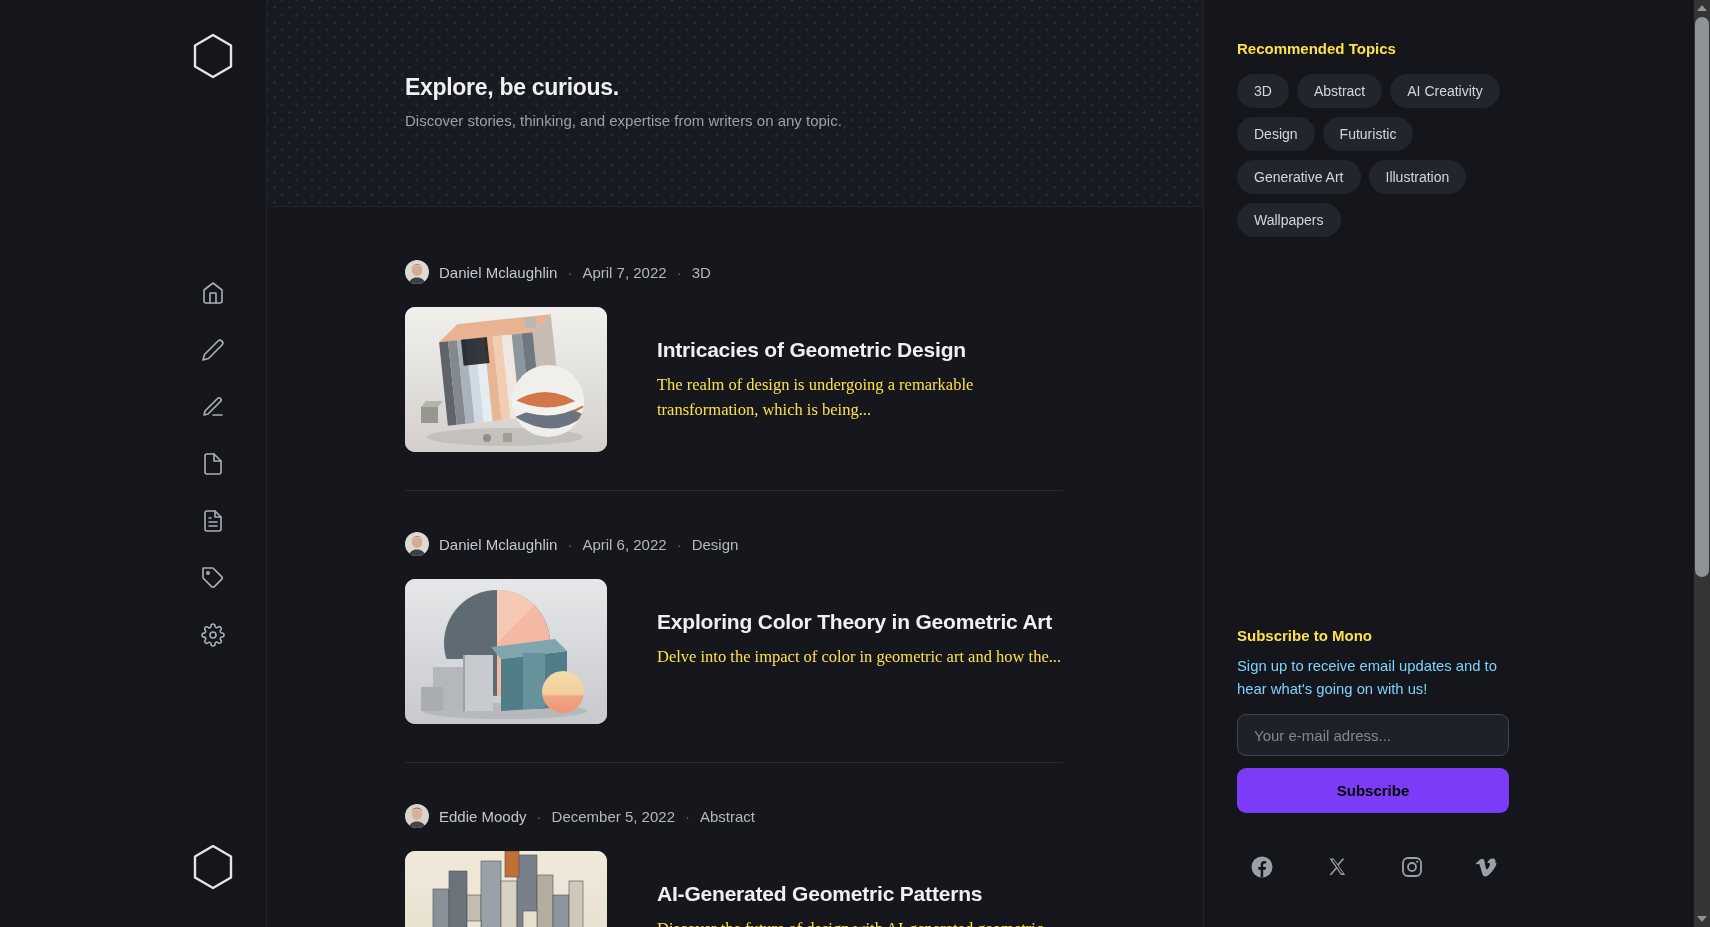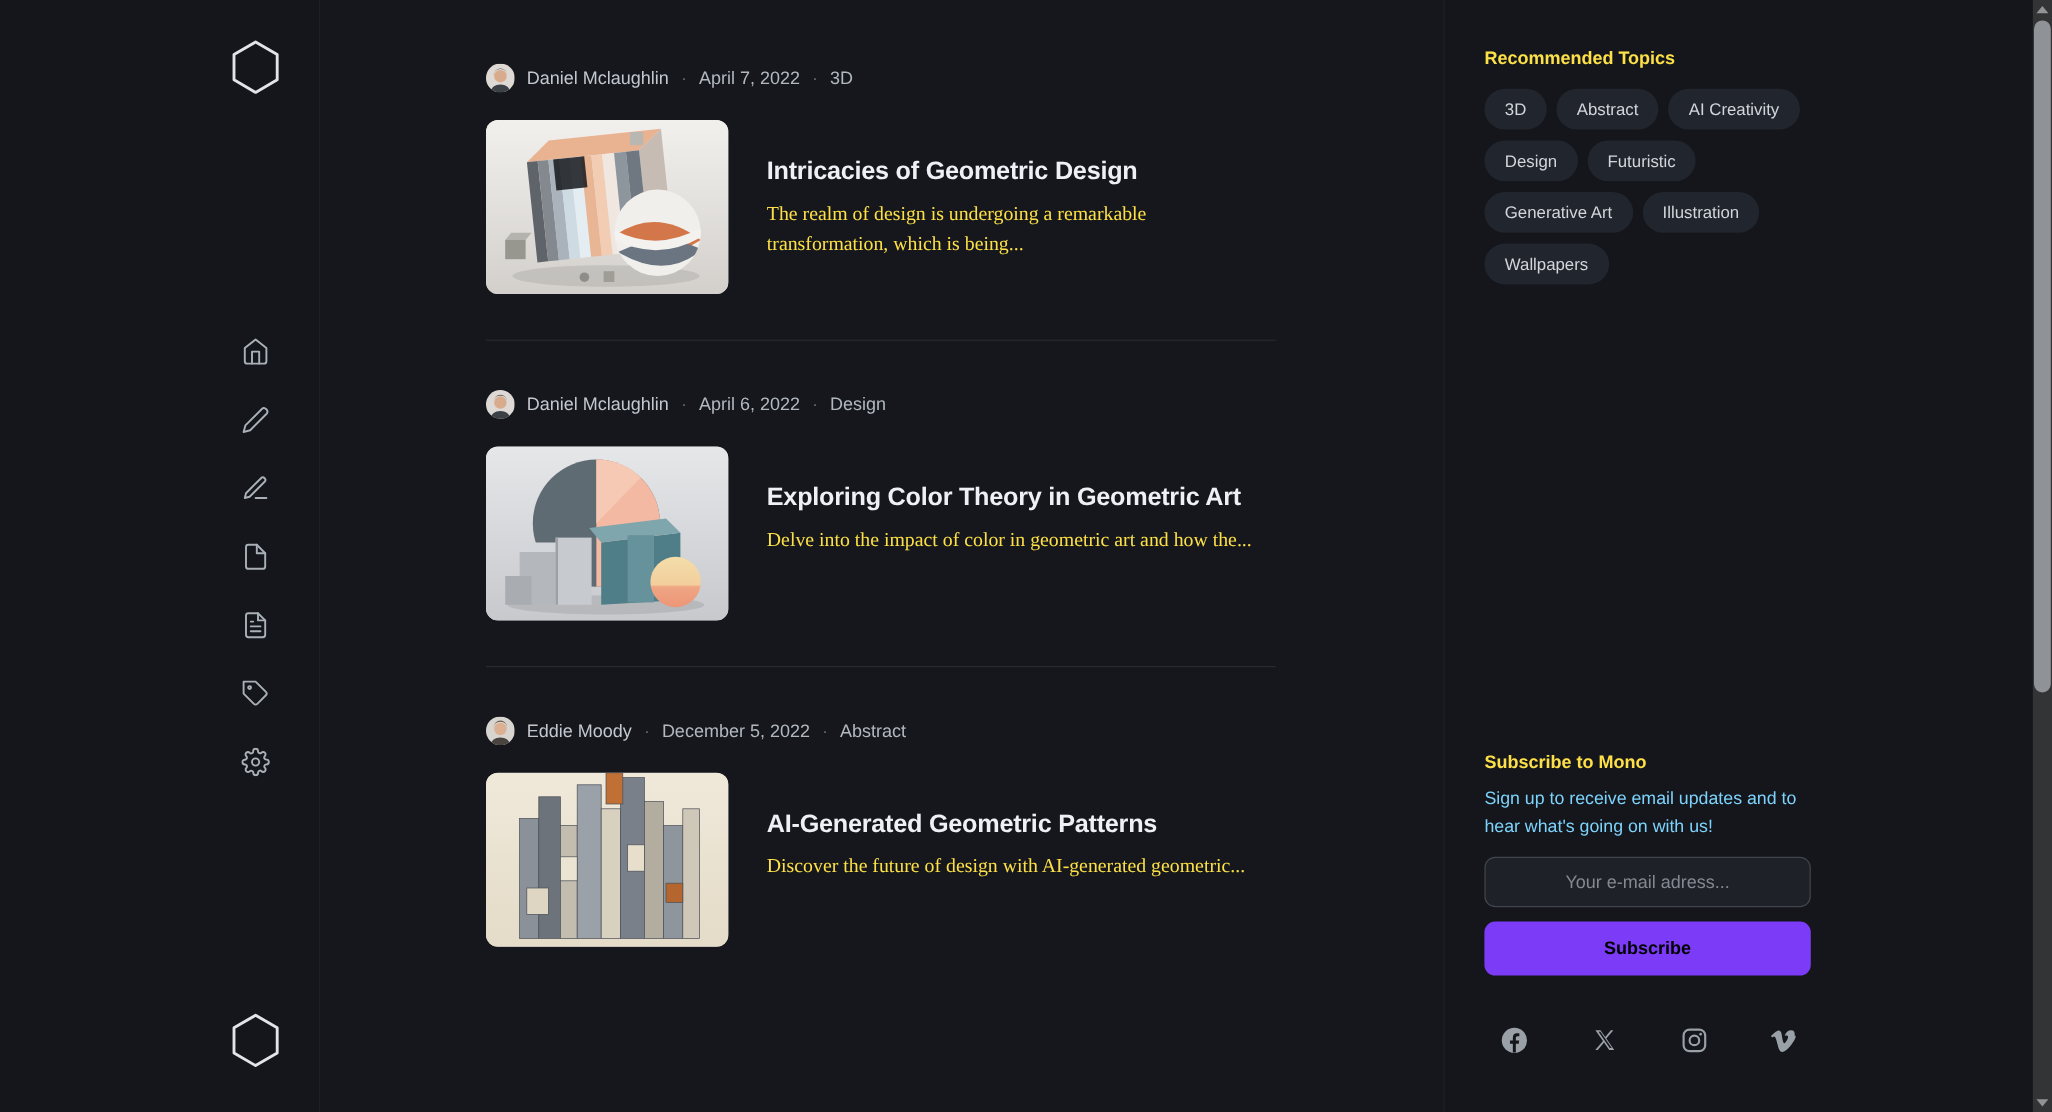--- a/index.html
+++ b/index.html
@@ -27,35 +27,35 @@
   .hero p{margin:8px 0 0;font-size:15px;line-height:22px;color:#9aa1ab;}
   .feed{padding:53px 0 0 138px;width:658px;}
   .meta{display:flex;align-items:center;gap:10px;height:24px;margin:0 0 23px;font-size:15px;color:#b2b8c0;}
   .avatar{width:24px;height:24px;border-radius:50%;overflow:hidden;flex:none;cursor:pointer;}
   .meta .author{color:#c3c8d0;cursor:pointer;}
   .meta .dot{color:#646a73;}
   .meta .cat{cursor:pointer;}
   .article-body{display:flex;gap:32px;}
   .thumb{width:202px;height:145px;border-radius:10px;overflow:hidden;flex:none;cursor:pointer;background:#ddd;}
   .thumb svg{display:block;}
-  .article-content{flex:1;padding-top:30px;}
+  .article-content{flex:1;padding-top:30px;margin-left:18px;}
   .article-content h2{margin:0;font-size:21px;line-height:26px;font-weight:700;letter-spacing:-0.2px;color:#eef0f3;cursor:pointer;}
   .article-content .excerpt{margin:9px 0 0;font-family:"Liberation Serif",serif;font-size:16.5px;line-height:25px;color:#fde047;max-width:410px;}
   .divider{border:none;border-top:1px solid #262a31;margin:38px 0 41px;}
   
   .right-sidebar{position:absolute;left:1204px;top:0;width:490px;height:927px;background:#14161b;}
   .topics{position:absolute;left:33px;top:40px;width:272px;}
   .panel-heading{margin:0;font-size:15px;line-height:18px;font-weight:700;color:#fde047;}
   .tag-list{display:flex;flex-wrap:wrap;gap:9px 8px;margin-top:16px;}
   .tag-pill{height:34px;display:inline-flex;align-items:center;padding:0 17px;border-radius:17px;
     background:#21252d;color:#d2d6dc;font-size:14px;cursor:pointer;white-space:nowrap;}
   .subscribe{position:absolute;left:33px;top:627px;width:272px;}
   .subscribe p{margin:10px 0 0;font-size:14.8px;line-height:23px;color:#7dd3fc;}
   .email-input{box-sizing:border-box;width:272px;height:42px;margin-top:13px;padding:0 16px;
-    background:#1e2127;border:1px solid #41454d;border-radius:9px;color:#c9ced5;font-size:15px;font-family:"Liberation Sans",sans-serif;outline:none;text-align:center;}
+    background:#1e2127;border:1px solid #41454d;border-radius:9px;color:#c9ced5;font-size:15px;font-family:"Liberation Sans",sans-serif;outline:none;}
   .email-input::placeholder{color:#838993;}
   .subscribe-btn{box-sizing:border-box;width:272px;height:45px;margin-top:12px;border:none;border-radius:9px;
     background:#7c3bf7;color:#000000;font-size:15px;font-weight:700;font-family:"Liberation Sans",sans-serif;cursor:pointer;}
   .social{position:absolute;left:46px;top:855px;display:flex;gap:51px;}
   .social-btn{width:24px;height:24px;color:#99a0a8;cursor:pointer;}
   
   .scrollbar{position:absolute;right:0;top:0;width:16px;height:927px;background:#333436;}
   .sb-arrow{position:absolute;left:0;width:16px;height:16px;display:flex;align-items:center;justify-content:center;cursor:pointer;}
   .sb-arrow.up{top:0;}
   .sb-arrow.down{bottom:0;}
@@ -125,20 +125,24 @@
   <div class="logo bottom">
     <span>
       <svg width="46" height="48" viewBox="0 0 46 48" fill="none">
           <polygon points="23,3 41,13.5 41,34.5 23,45 5,34.5 5,13.5" stroke="#e2e4e8" stroke-width="2.4" stroke-linejoin="round"></polygon>
         </svg>
     </span>
   </div>
 </aside>
 
 <main class="main">
+  <header class="hero">
+    <h1>Explore, be curious.</h1>
+    <p>Discover stories, thinking, and expertise from writers on any topic.</p>
+  </header>
 
   <section class="feed">
 
     <article>
       <div class="meta">
         <span class="avatar">
           <svg width="24" height="24" viewBox="0 0 24 24">
               <rect width="24" height="24" fill="#ded9d4"></rect>
               <circle cx="12" cy="10.5" r="5.2" fill="#d8ab8d"></circle>
               <path d="M6.5 9.5a5.5 5.5 0 0 1 11 0c0-1-.8-5-5.5-5s-5.5 4-5.5 5z" fill="#3f3a34"></path>

